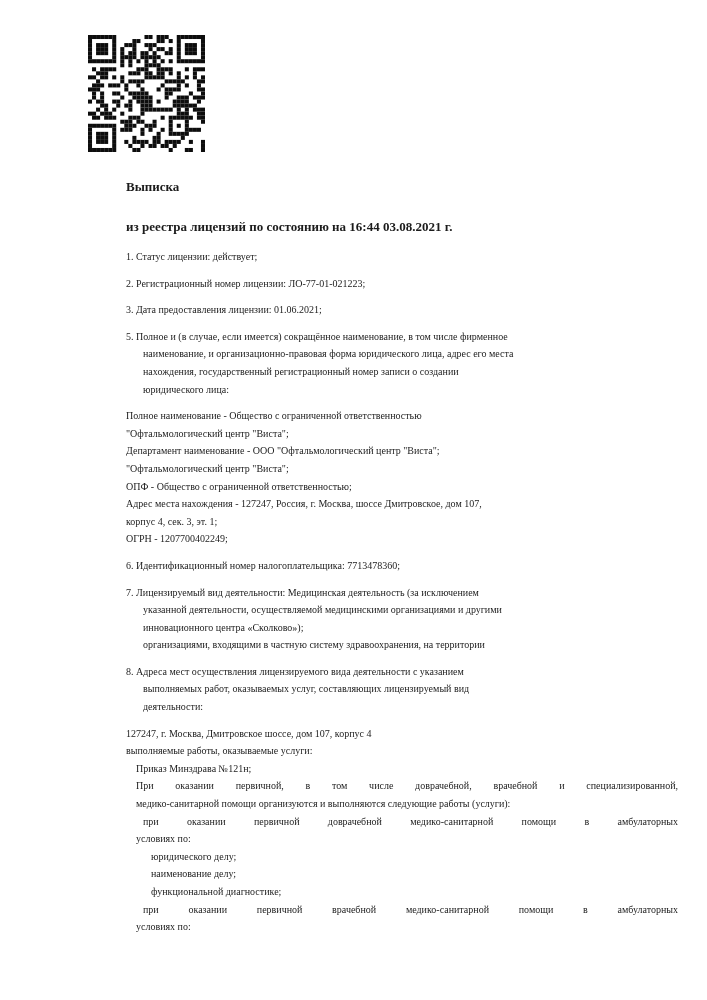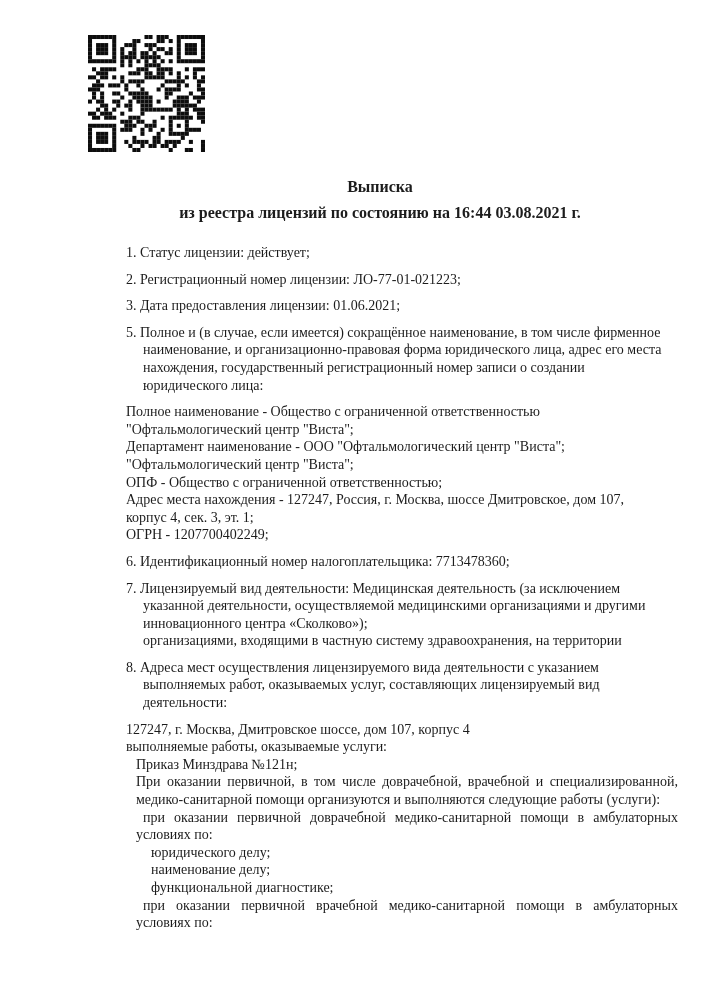--- a/index.html
+++ b/index.html
@@ -6,23 +6,23 @@
   .page{
     position:relative;
     width:707px;height:1000px;
     background:#ffffff;
     overflow:hidden;
     font-family:"Liberation Serif", serif;
     color:#1c1c1c;
   }
   .qr{position:absolute;left:88px;top:35px;width:117px;height:117px;}
   .content{position:absolute;left:126px;top:0;width:552px;}
-  .titles{margin-top:177px;width:508px;text-align:center;font-weight:bold;font-size:16px;line-height:20px;}
-  .subtitle{margin-top:6px;}
-  .doc{margin-top:21px;font-size:14px;line-height:17.6px;}
+  .titles{margin-top:177px;width:508px;font-weight:bold;font-size:13px;line-height:20px;}
+  .subtitle{margin-top:20px;}
+  .doc{margin-top:11px;font-size:10px;line-height:17.6px;}
   .blk{margin-top:9px;}
   .blk.nogap{margin-top:0;}
   .ln{white-space:nowrap;}
   .ln.just{white-space:normal;text-align:justify;text-align-last:justify;}
   .ind1{padding-left:10px;}
   .ind2{padding-left:17px;}
   .ind3{padding-left:25px;}
 </style>
 </head>
 <body>

